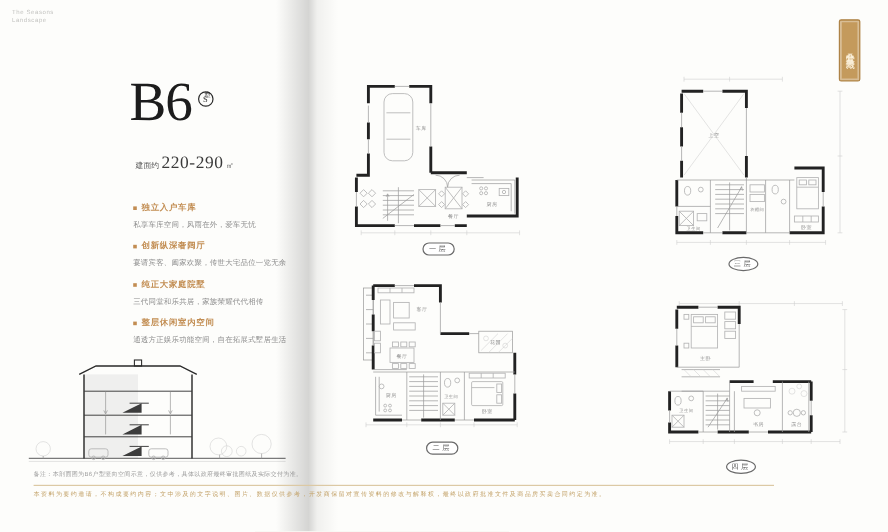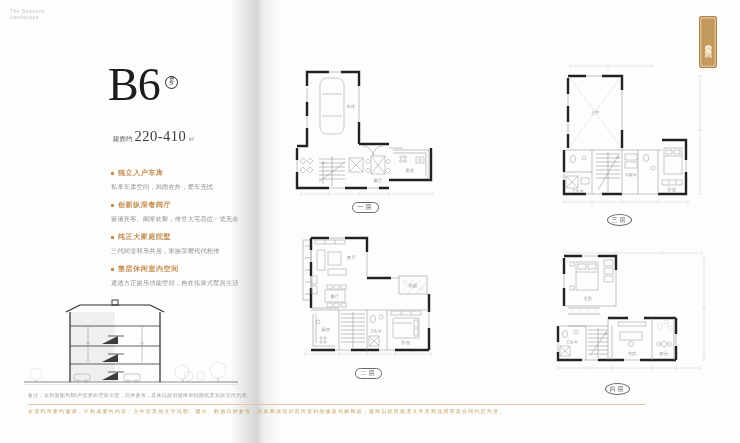--- a/index.html
+++ b/index.html
@@ -61,21 +61,21 @@
     <div class="unit-tag">
       <div class="vchars">户型</div>
       <div class="circle-s">
           <span>S</span>
         </div>
     </div>
   </div>
 
   <div class="area-line">
     <span class="pre">建面约</span>
-    <span class="val">220-410</span>
+    <span class="val">220-290</span>
     <span class="unit">㎡</span>
   </div>
 
   <div class="feature" style="top:168px">
     <div class="ft">
         <span class="bullet"></span>
         <span>独立入户车库</span>
       </div>
     <div class="fd">私享车库空间，风雨在外，爱车无忧</div>
   </div>

